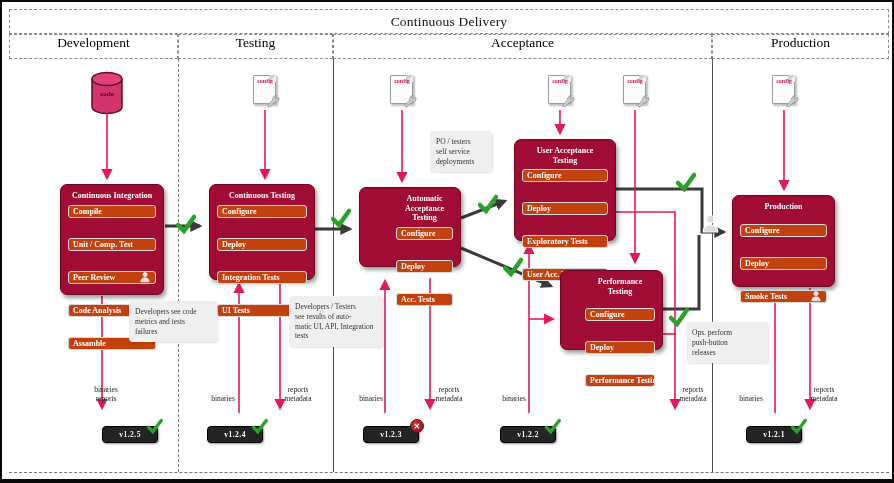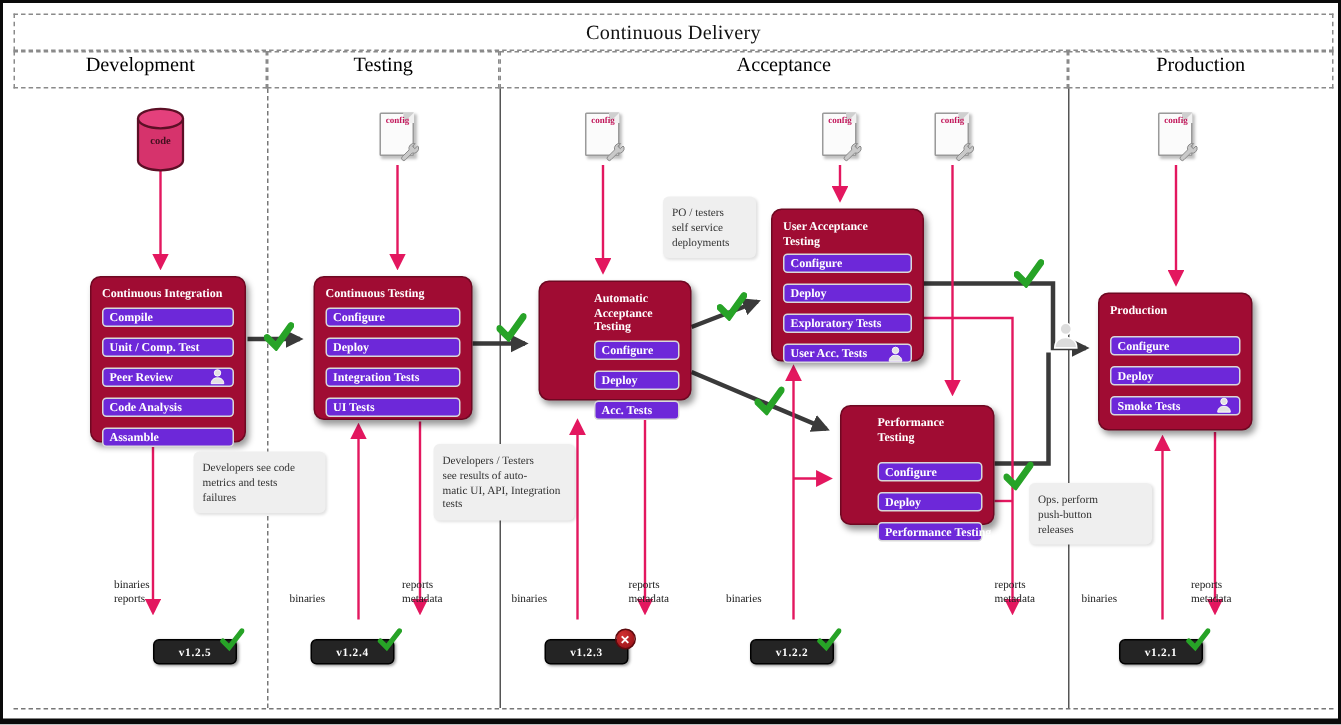--- a/index.html
+++ b/index.html
@@ -21,33 +21,33 @@
   .vsep.solid{border-left:1px solid #555;}
   .bottomline{position:absolute;left:7px;top:470px;width:880px;height:0;border-top:1px dashed #777;}
   
   .band{position:absolute;left:22px;width:862px;background:#f1f1f1;border:1px solid #c9c9c9;
     border-radius:6px;box-shadow:2px 2px 3px rgba(0,0,0,.25);z-index:2;}
   .band-label{position:absolute;left:8px;font-size:9.5px;font-weight:bold;color:#3d1826;
     white-space:pre-line;line-height:1.3;}
   
   .pbox{position:absolute;background:#a00c33;border:1px solid #6f0822;border-radius:7px;
     box-shadow:2px 3px 4px rgba(0,0,0,.4);z-index:3;padding:4px 7px;}
-  .pbox .ptitle{color:#fff;font-size:8px;font-weight:bold;text-align:left;line-height:1.2;
+  .pbox .ptitle{color:#fff;font-size:8px;font-weight:bold;text-align:center;line-height:1.2;
     margin:2px 0 4px 0;}
   .pbox .ptitle.gap{margin-bottom:12px;}
-  .prow{height:13px;background:#6d28d9;border:1px solid #d9d9d9;border-radius:3px;
-    margin:0 0 7px 0;display:flex;align-items:center;padding:0 4px;
+  .prow{height:13px;background:#c2410c;border:1px solid #d9d9d9;border-radius:3px;
+    margin:0 0 20px 0;display:flex;align-items:center;padding:0 4px;
     color:#fff;font-size:8px;font-weight:bold;white-space:nowrap;}
   .prow .spacer{flex:1;}
   
   .note{position:absolute;background:#efefef;border-radius:4px;padding:6px 6px;
     font-size:7.5px;color:#333;line-height:1.3;white-space:pre-line;z-index:3;
     box-shadow:1px 1px 2px rgba(0,0,0,.12);}
   
-  .iolab{position:absolute;width:60px;font-size:7.5px;color:#222;text-align:left;
+  .iolab{position:absolute;width:60px;font-size:7.5px;color:#222;text-align:center;
     line-height:1.25;white-space:pre-line;z-index:3;}
   
   .chip{position:absolute;top:424px;width:56px;height:17px;background:#242424;
     border:1px solid #000;border-radius:4px;color:#fff;font-size:7.5px;font-weight:bold;
     letter-spacing:.5px;display:flex;align-items:center;justify-content:center;z-index:4;
     box-shadow:1px 1px 2px rgba(0,0,0,.4);}
   .chip .chipcheck{position:absolute;right:-6px;top:-9px;}
   .failbadge{position:absolute;right:-6px;top:-8px;width:14px;height:14px;border-radius:50%;
     background:radial-gradient(circle at 35% 30%,#d23131,#8f0d14);border:1px solid #5e0a0e;
     color:#fff;font-size:8px;font-weight:bold;display:flex;align-items:center;justify-content:center;}
@@ -274,21 +274,21 @@
     <div class="prow">
         <span>Smoke Tests</span>
         <span class="spacer"></span>
       <svg class="person" width="12" height="12" viewBox="0 0 20 20">
           <circle cx="10" cy="6" r="3.6" fill="#e2e2e2" stroke="#fff"></circle>
           <path d="M3 18 c0-4.4 3.1-6.6 7-6.6 s7 2.2 7 6.6 z" fill="#e2e2e2" stroke="#fff"></path>
         </svg>
     </div>
   </div>
 
-  <div class="note" style="left:440px;top:129px;width:62px;">PO / testers
+  <div class="note" style="left:428px;top:129px;width:62px;">PO / testers
 self service
 deployments</div>
   <div class="note" style="left:127px;top:299px;width:88px;">Developers see code
 metrics and tests
 failures</div>
   <div class="note" style="left:287px;top:294px;width:94px;">Developers / Testers
 see results of auto-
 matic UI, API, Integration
 tests</div>
   <div class="note" style="left:684px;top:320px;width:82px;">Ops. perform

